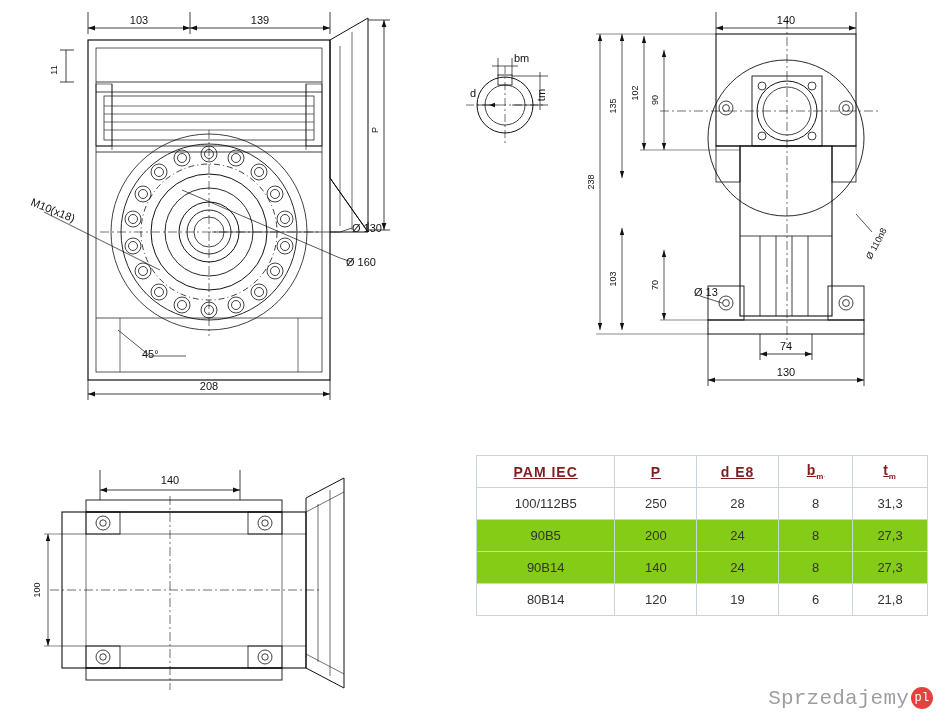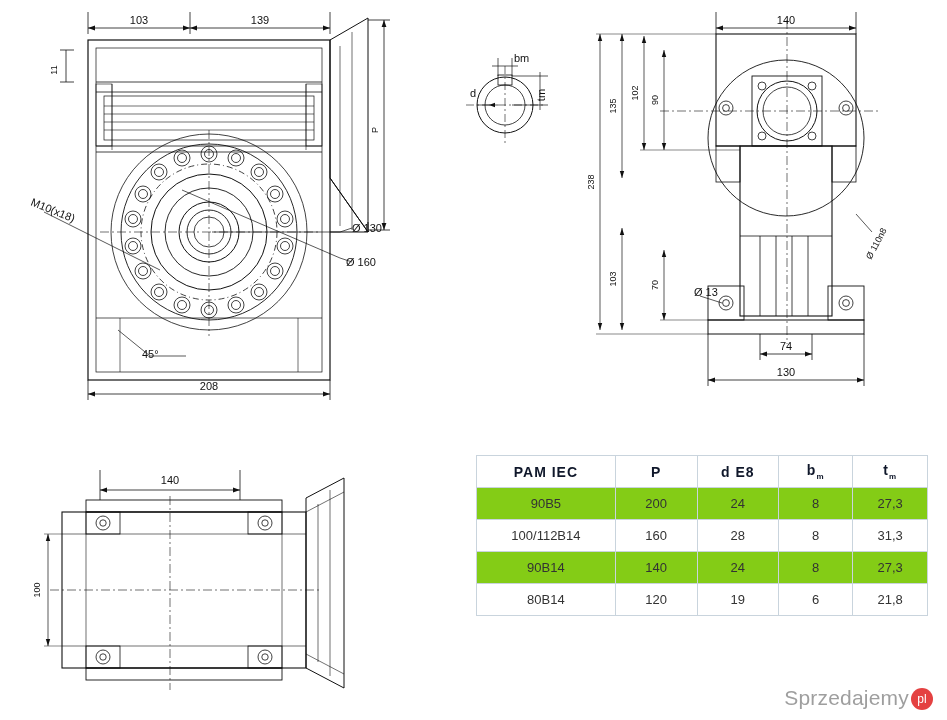--- a/index.html
+++ b/index.html
@@ -48,37 +48,38 @@
   #spec-table th, #spec-table td {
     border: 1px solid #c9d4dd;
     text-align: center;
     padding: 4px 2px;
     height: 23px;
     font-weight: normal;
     background: #ffffff;
   }
   #spec-table th {
     font-weight: bold;
-    color: #0f172a;
+    color: #7f1d1d;
     letter-spacing: 1px;
     font-size: 14px;
+    text-decoration: underline;
   }
   #spec-table td.colA { width: 140px; }
   #spec-table td.colB { width: 82px; }
   #spec-table td.colC { width: 82px; }
   #spec-table td.colD { width: 74px; }
   #spec-table td.colE { width: 74px; }
   #spec-table tr.alt td { background: #84cc16; }
   .sub { font-size: 8px; vertical-align: sub; }
   
   #watermark {
     position: absolute;
     right: 14px;
     bottom: 10px;
-    font-family: Liberation Sans, sans-serif;
+    font-family: Liberation Mono, monospace;
     font-size: 21px;
     color: #8e8e8e;
     letter-spacing: 0.2px;
     opacity: 0.85;
     white-space: nowrap;
   }
   #watermark .dot {
     display: inline-block;
     width: 22px;
     height: 22px;
@@ -455,33 +456,33 @@
     <thead>
       <tr>
         <th class="colA">PAM  IEC</th>
         <th class="colB">P</th>
         <th class="colC">d E8</th>
         <th class="colD"><span>b</span><span class="sub">m</span></th>
         <th class="colE"><span>t</span><span class="sub">m</span></th>
       </tr>
     </thead>
     <tbody>
+      <tr>
+        <td class="colA">100/112B5</td>
+        <td class="colB">250</td>
+        <td class="colC">28</td>
+        <td class="colD">8</td>
+        <td class="colE">31,3</td>
+      </tr>
       <tr class="alt">
         <td class="colA">90B5</td>
         <td class="colB">200</td>
         <td class="colC">24</td>
         <td class="colD">8</td>
         <td class="colE">27,3</td>
-      </tr>
-      <tr>
-        <td class="colA">100/112B14</td>
-        <td class="colB">160</td>
-        <td class="colC">28</td>
-        <td class="colD">8</td>
-        <td class="colE">31,3</td>
       </tr>
       <tr class="alt">
         <td class="colA">90B14</td>
         <td class="colB">140</td>
         <td class="colC">24</td>
         <td class="colD">8</td>
         <td class="colE">27,3</td>
       </tr>
       <tr>
         <td class="colA">80B14</td>

